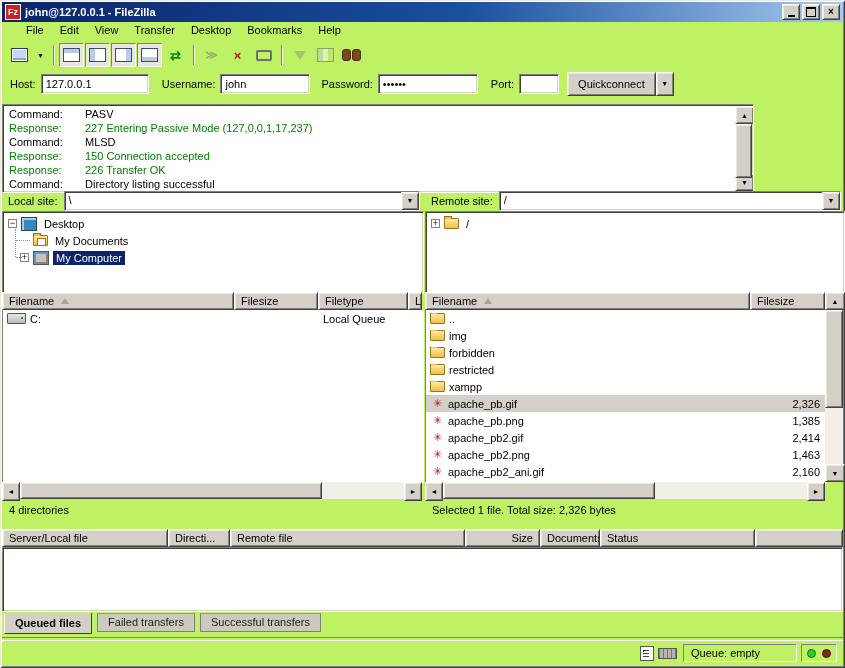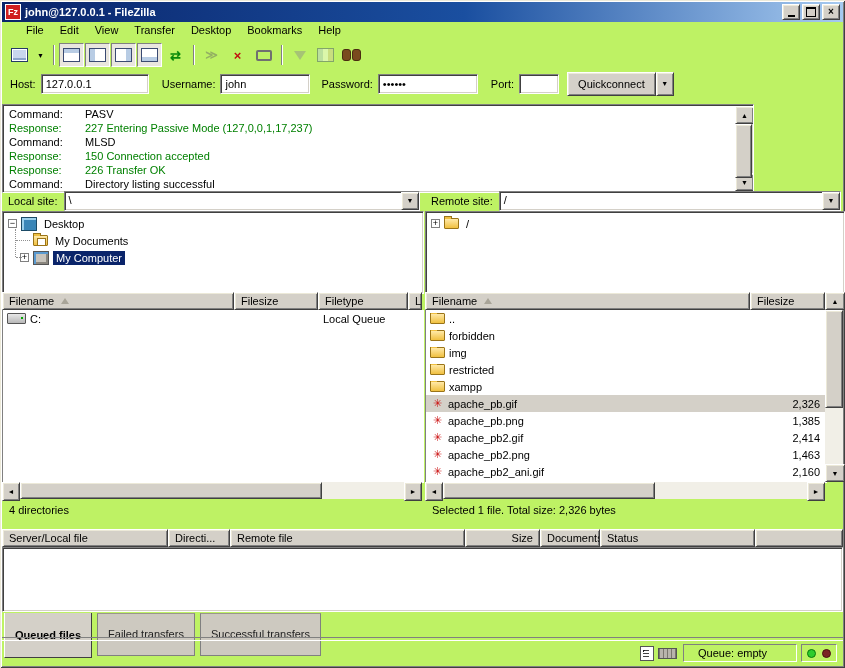--- a/index.html
+++ b/index.html
@@ -110,21 +110,21 @@
   .listpane{background:#fff;overflow:hidden}
   .file-row{display:flex;align-items:center;height:17px;white-space:nowrap}
   .file-row.sel{background:#d4d0c8}
   .cell{display:flex;align-items:center;box-sizing:border-box;padding-left:4px;overflow:hidden}
   .num{justify-content:flex-end;padding-right:6px}
 
   .statusline{display:flex;align-items:center;padding-left:7px;height:22px;box-sizing:border-box}
 
   
   .q-hdr-row{display:flex}
-  .tab{display:inline-block;line-height:17px;padding:12px 10px;margin-right:2px;background:#d4d0c8;
+  .tab{display:inline-block;line-height:17px;padding:0 10px;margin-right:2px;background:#d4d0c8;
     border:1px solid #808080;border-top:none;vertical-align:top;cursor:default}
   .tab.active{font-weight:bold;line-height:20px;background:#d4d0c8;
     border-left:1px solid #fff;border-right:1px solid #404040;border-bottom:1px solid #404040;border-top:none}
   .tab.inactive{margin-top:0;background:#cdc9c0;color:#222;border-top:1px solid #9a968c}
 
   
   .statusbar{left:2px;top:640px;width:841px;height:26px;display:flex;align-items:center;
     justify-content:flex-end;padding-right:6px;box-sizing:border-box}
   .sb-cell{height:18px;border:1px solid;border-color:#808080 #fff #fff #808080;display:flex;align-items:center;box-sizing:border-box}
   .icon-page{width:12px;height:13px;background:#fff;border:1px solid #555;position:relative;margin-right:4px}
@@ -395,30 +395,30 @@
           <span class="icon-folder"></span>
           <span>..</span>
         </span>
       <span class="cell num" style="width:75px">
           <span></span>
         </span>
     </div>
     <div class="file-row">
       <span class="cell" style="flex:1">
           <span class="icon-folder"></span>
+          <span>img</span>
+        </span>
+      <span class="cell num" style="width:75px">
+          <span></span>
+        </span>
+    </div>
+    <div class="file-row">
+      <span class="cell" style="flex:1">
+          <span class="icon-folder"></span>
           <span>forbidden</span>
-        </span>
-      <span class="cell num" style="width:75px">
-          <span></span>
-        </span>
-    </div>
-    <div class="file-row">
-      <span class="cell" style="flex:1">
-          <span class="icon-folder"></span>
-          <span>img</span>
         </span>
       <span class="cell num" style="width:75px">
           <span></span>
         </span>
     </div>
     <div class="file-row">
       <span class="cell" style="flex:1">
           <span class="icon-folder"></span>
           <span>restricted</span>
         </span>
@@ -537,21 +537,21 @@
   <div class="abs" style="left:4px;top:613px;height:22px">
     <span class="tab active"><span>Queued files</span></span>
     <span class="tab inactive"><span>Failed transfers</span></span>
     <span class="tab inactive"><span>Successful transfers</span></span>
   </div>
 
   <div class="abs" style="left:2px;top:637px;width:841px;height:2px;border-top:1px solid #808080;border-bottom:1px solid #fff"></div>
   <div class="statusbar abs">
     <span class="icon-page"></span>
     <span class="icon-keyboard"></span>
-    <span class="sb-cell" style="width:114px;padding-left:14px;margin-right:4px">
+    <span class="sb-cell" style="width:114px;padding-left:7px;margin-right:4px">
       <span>Queue: empty</span>
     </span>
     <span class="sb-cell" style="width:36px;justify-content:center;gap:6px">
       <span class="light on"></span>
       <span class="light off"></span>
     </span>
   </div>
 
 </div>
 

